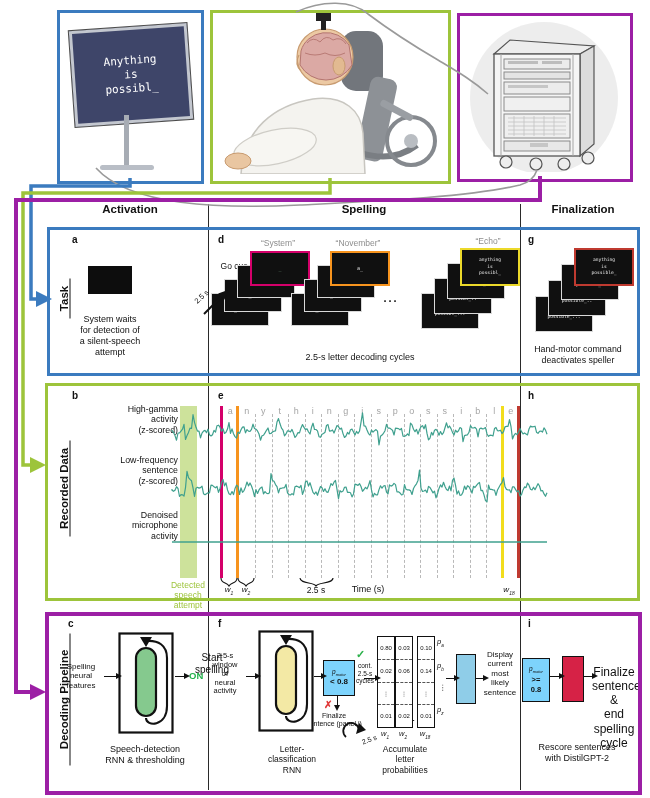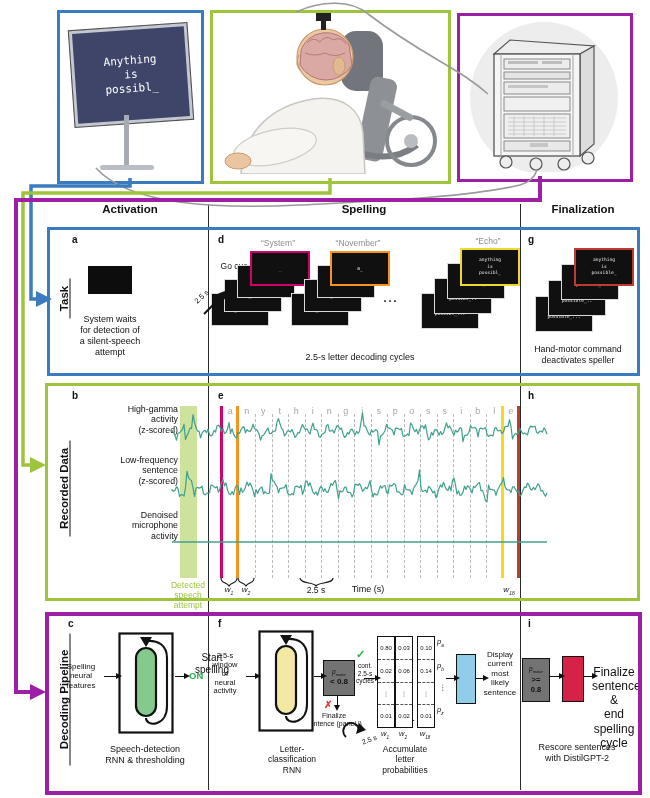--- a/index.html
+++ b/index.html
@@ -29,21 +29,21 @@
         border-bottom:1.6px solid #111;transform:rotate(-90deg);white-space:nowrap}
   .frame{position:absolute;background:#fff}
   .sec{position:absolute;background:transparent;z-index:2}
   .divider{position:absolute;width:1.3px;background:#2a2a2a;z-index:0}
   .ar{position:absolute;height:0;border-top:1.8px solid #111;z-index:4}
   .ar:after{content:"";position:absolute;right:-6px;top:-4.3px;
             border-left:6px solid #111;border-top:3.3px solid transparent;border-bottom:3.3px solid transparent}
   .ard{position:absolute;width:0;border-left:1.8px solid #111;z-index:4}
   .ard:after{content:"";position:absolute;left:-4.2px;bottom:-6px;
              border-top:6px solid #111;border-left:3.3px solid transparent;border-right:3.3px solid transparent}
-  .gate{position:absolute;background:#737373;border:1.8px solid #111;text-align:center;
+  .gate{position:absolute;background:#7dd3fc;border:1.8px solid #111;text-align:center;
         font-size:6.5px;line-height:1.35;z-index:3;display:flex;flex-direction:column;justify-content:center}
   .pcol{position:absolute;top:636px;width:16px;height:90px;border:1.8px solid #111;background:#fff;
         display:flex;flex-direction:column;z-index:3}
   .pv{flex:1;display:flex;align-items:center;justify-content:center;font-size:6px;border-bottom:1px dashed #555}
   .pv:last-child{border-bottom:none}
   .sub{font-size:0.62em;vertical-align:sub}
   .it{font-style:italic}
   .mono{font-family:"DejaVu Sans Mono",monospace}
   .fx{position:absolute;left:0;top:0;z-index:5;pointer-events:none}
   .z3{z-index:3}

